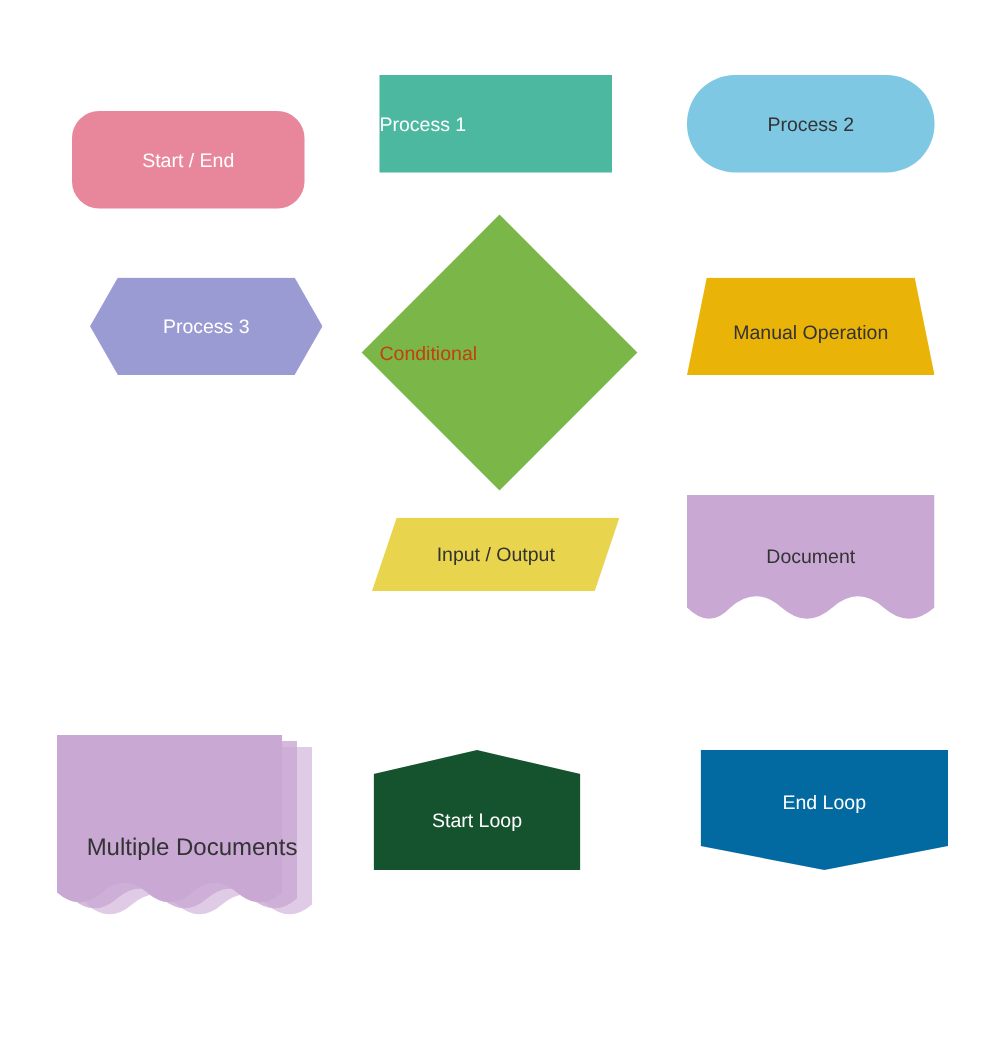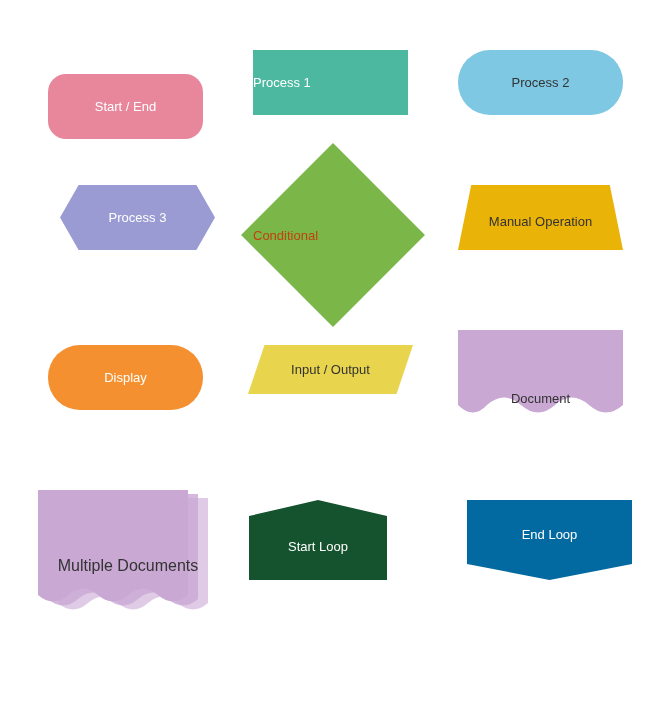--- a/index.html
+++ b/index.html
@@ -123,21 +123,20 @@
       top: 0; left: 0;
       width: 100%; height: 100%;
     }
     .document-label {
       position: absolute;
       width: 100%;
       top: 35%;
       text-align: center;
       font-size: 13px;
       color: #333;
-      margin-top: 28px;
     }
 
     
     .multi-doc {
       position: absolute;
       left: 38px; top: 490px;
       width: 180px; height: 140px;
     }
     .multi-doc svg {
       position: absolute;
@@ -200,23 +199,20 @@
 
   <div class="conditional-wrapper">
     <div class="conditional"></div>
     <span class="conditional-label shape-label">Conditional</span>
   </div>
 
   <div class="manual-op">
     <span class="shape-label" style="margin-top:8px;">Manual Operation</span>
   </div>
 
-  <div class="display">
-    <span class="shape-label white-text">Display</span>
-  </div>
 
   <div class="input-output">
     <span class="shape-label">Input / Output</span>
   </div>
 
   <div class="document">
     <svg viewBox="0 0 165 95" xmlns="http://www.w3.org/2000/svg">
       <path d="M0,0 H165 V75 Q148,90 131,75 Q114,60 97,75 Q80,90 63,75 Q46,60 29,75 Q15,90 0,75 Z" fill="#c9a8d4"></path>
     </svg>
     <span class="document-label shape-label">Document</span>

